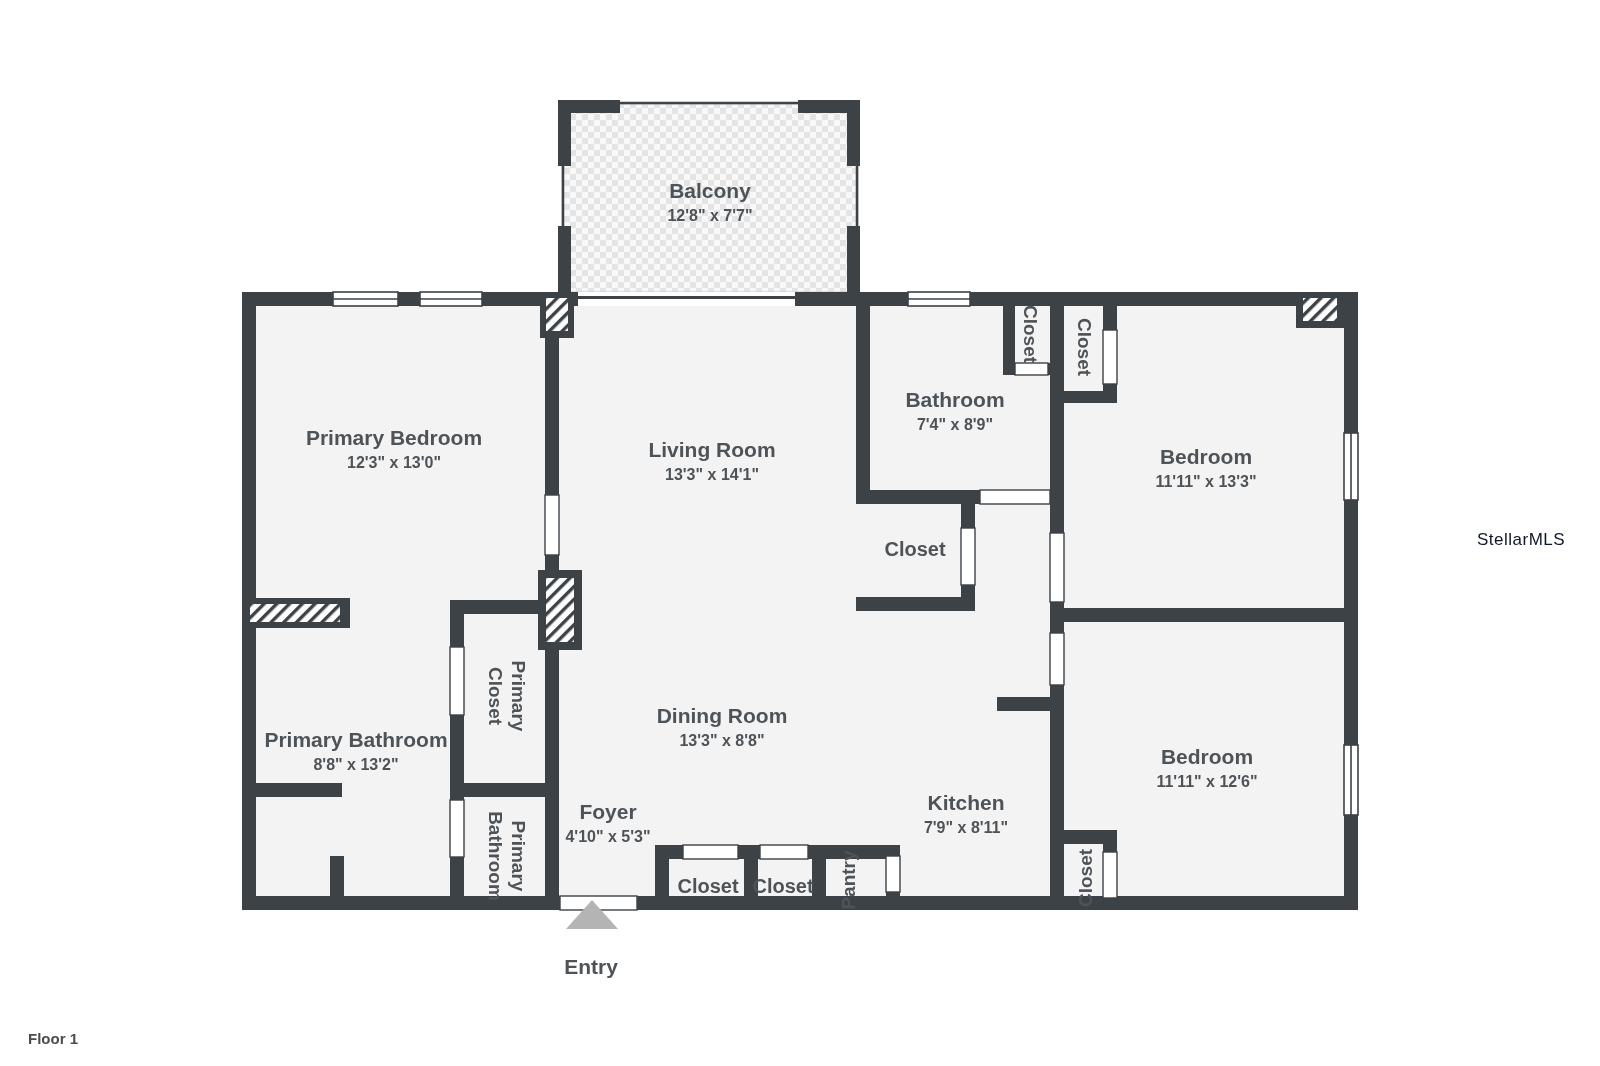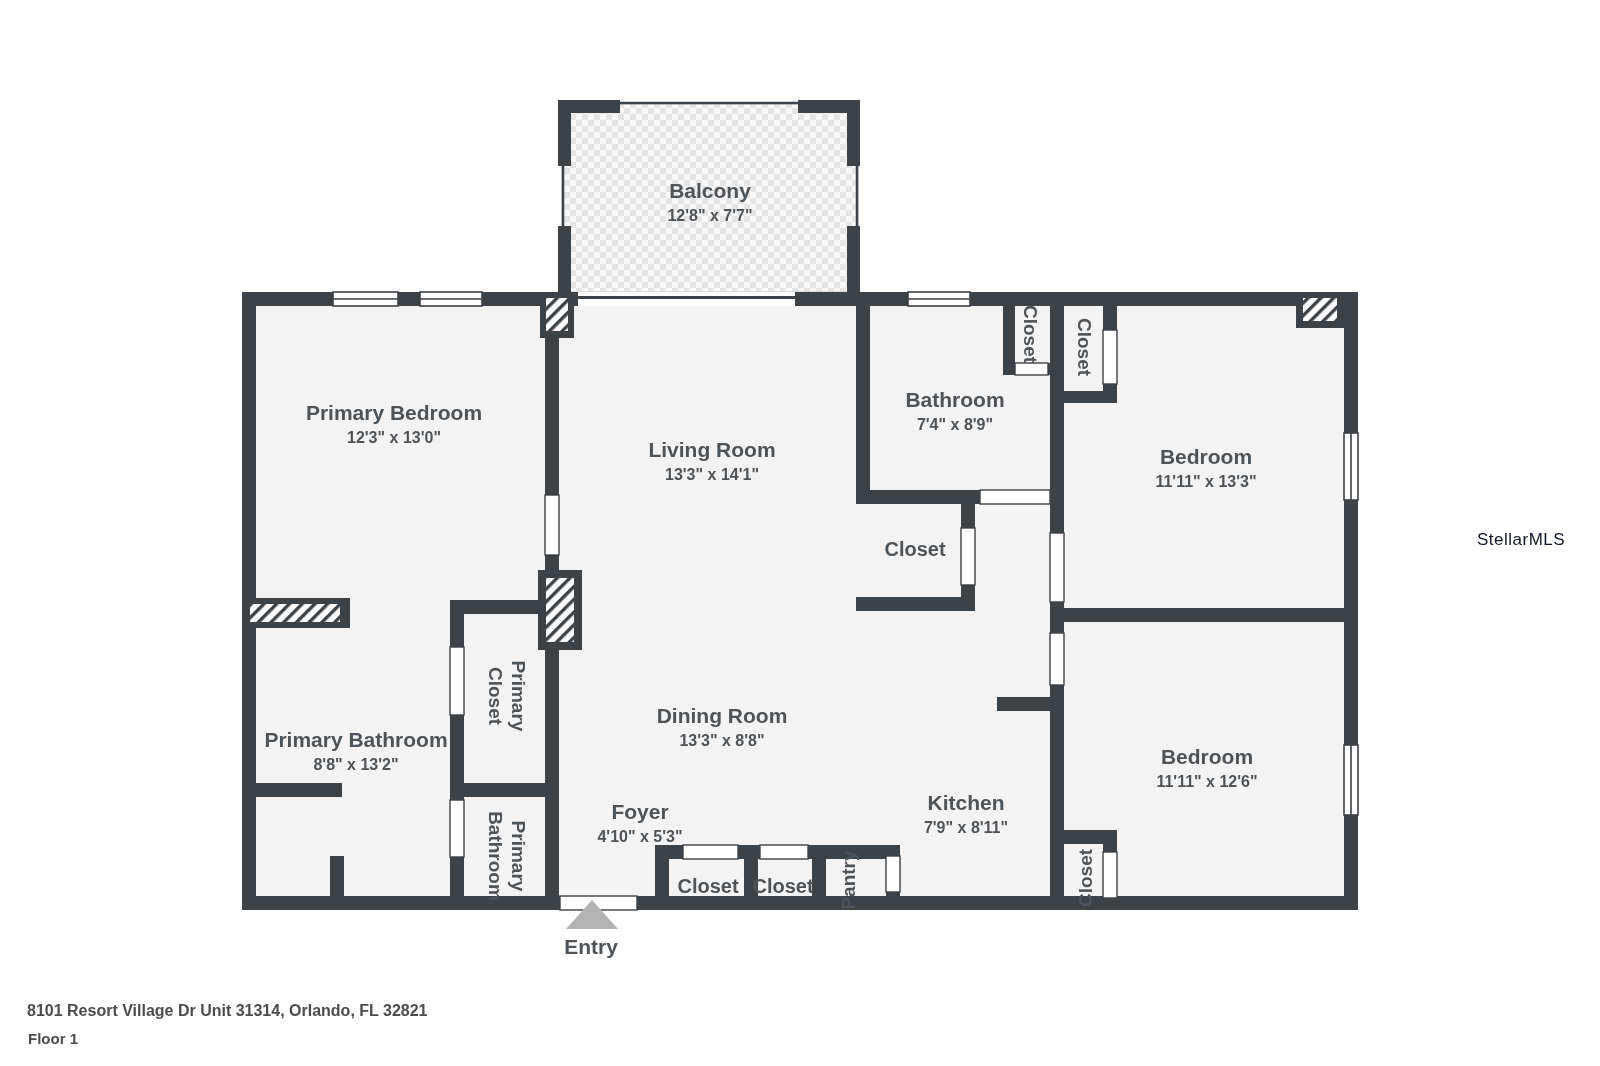--- a/index.html
+++ b/index.html
@@ -12,21 +12,21 @@
     position:absolute; transform:translate(-50%,-50%);
     text-align:center; color:#4e5358; font-weight:700;
     line-height:1.2; white-space:nowrap; z-index:5;
   }
   .lbl .nm { font-size:21px; }
   .lbl .dm { font-size:16px; margin-top:3px; }
   .lbl.sm .nm { font-size:20px; }
   .lbl.v90  { transform:translate(-50%,-50%) rotate(90deg); }
   .lbl.v270 { transform:translate(-50%,-50%) rotate(-90deg); }
   .lbl.v90 .nm, .lbl.v270 .nm { font-size:19px; }
-  .entry-lbl { font-size:21px; }
+  .entry-lbl { font-size:21px;margin-top:20px; }
   .watermark {
     position:absolute; left:1477px; top:530px; z-index:2;
     font-size:17px; font-weight:400; color:#0f172a; letter-spacing:0.5px;
   }
   .footer-address {
     position:absolute; left:27px; top:1002px;
     font-size:16px; font-weight:700; color:#4c4c4c;
   }
   .footer-floor {
     position:absolute; left:28px; top:1030px;
@@ -179,21 +179,21 @@
     </g>
 
     <polygon points="592,900 566,929 618,929" fill="#b4b4b4"></polygon>
   </svg>
 
   <div class="lbl" style="left:710px;top:202px;">
     <div class="nm">Balcony</div>
     <div class="dm">12'8" x 7'7"</div>
   </div>
 
-  <div class="lbl" style="left:394px;top:424px;">
+  <div class="lbl" style="left:394px;top:449px;">
     <div class="nm">Primary Bedroom</div>
     <div class="dm">12'3" x 13'0"</div>
   </div>
 
   <div class="lbl" style="left:712px;top:461px;">
     <div class="nm">Living Room</div>
     <div class="dm">13'3" x 14'1"</div>
   </div>
 
   <div class="lbl" style="left:955px;top:411px;">
@@ -218,21 +218,21 @@
   <div class="lbl" style="left:356px;top:751px;">
     <div class="nm">Primary Bathroom</div>
     <div class="dm">8'8" x 13'2"</div>
   </div>
 
   <div class="lbl" style="left:1207px;top:768px;">
     <div class="nm">Bedroom</div>
     <div class="dm">11'11" x 12'6"</div>
   </div>
 
-  <div class="lbl" style="left:640px;top:823px;">
+  <div class="lbl" style="left:608px;top:823px;">
     <div class="nm">Foyer</div>
     <div class="dm">4'10" x 5'3"</div>
   </div>
 
   <div class="lbl" style="left:966px;top:814px;">
     <div class="nm">Kitchen</div>
     <div class="dm">7'9" x 8'11"</div>
   </div>
 
   <div class="lbl sm" style="left:708px;top:886px;">
@@ -268,16 +268,15 @@
   <div class="lbl v270" style="left:1086px;top:878px;">
     <div class="nm">Closet</div>
   </div>
 
   <div class="lbl entry-lbl" style="left:591px;top:947px;">
     <div class="nm">Entry</div>
   </div>
 
   <div class="watermark">StellarMLS</div>
 
-  <div class="footer-address">8101 Resort Village Dr Unit 31314, Orlando, FL 32821</div>
   <div class="footer-floor">Floor 1</div>
 
 </div>
 
 </body></html>

